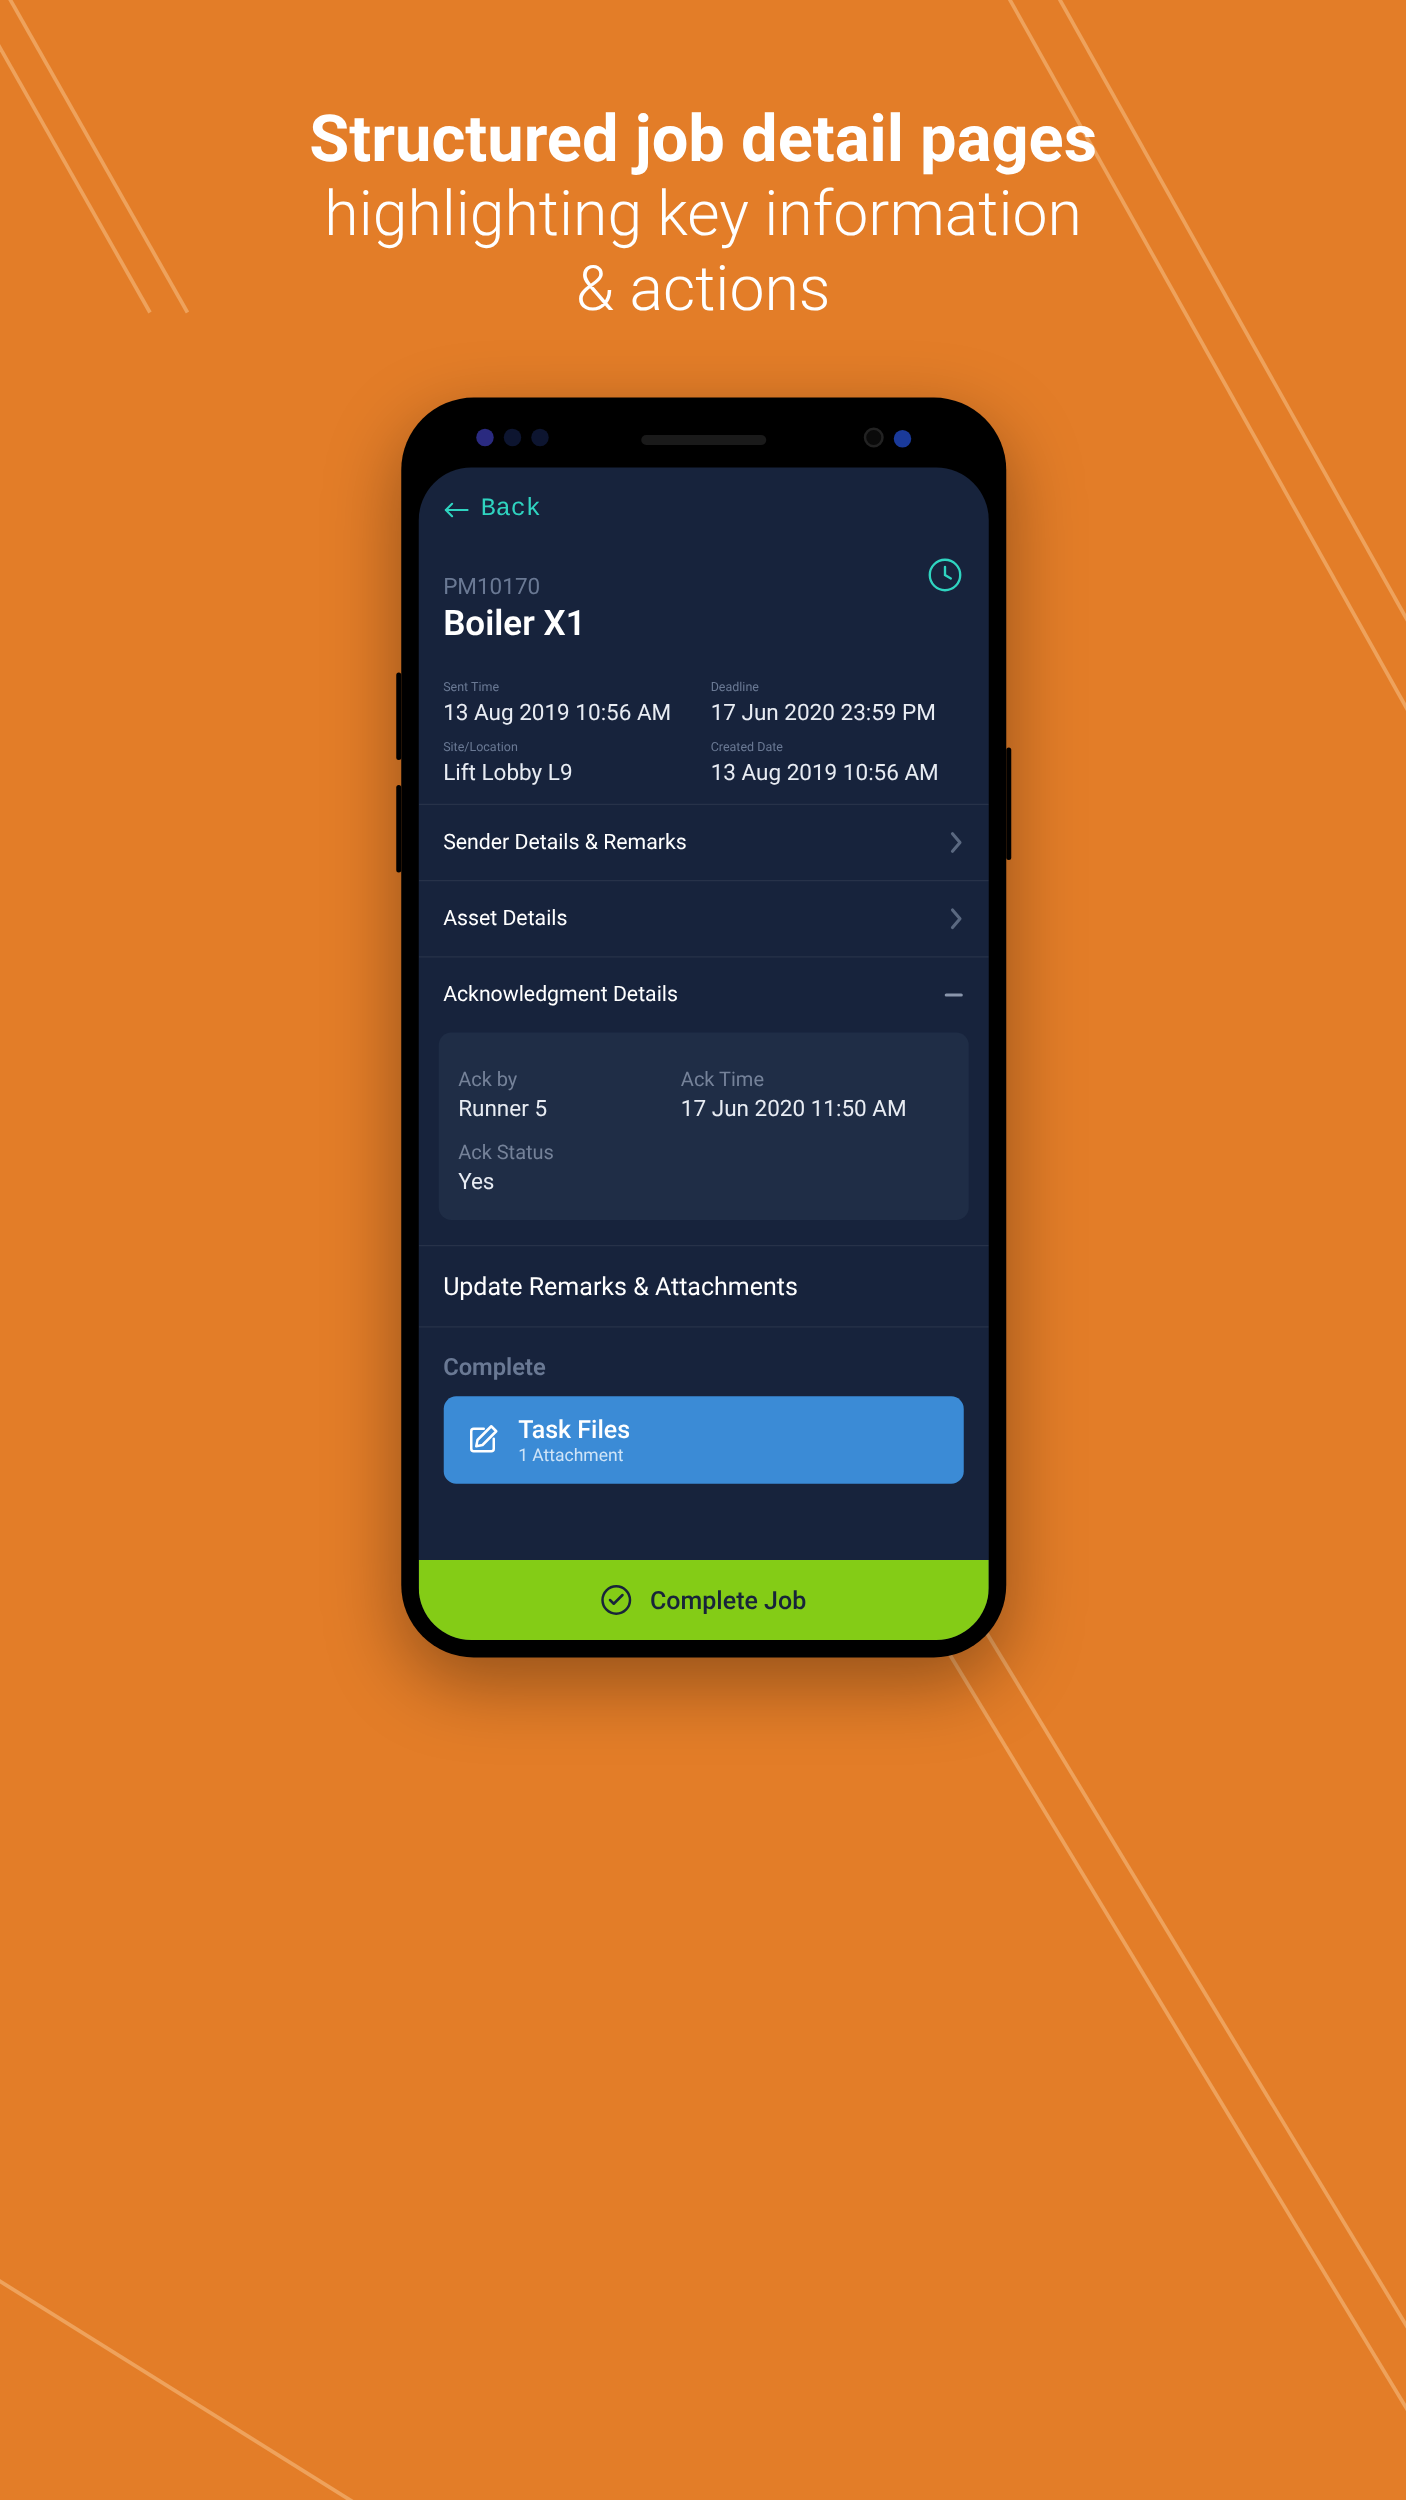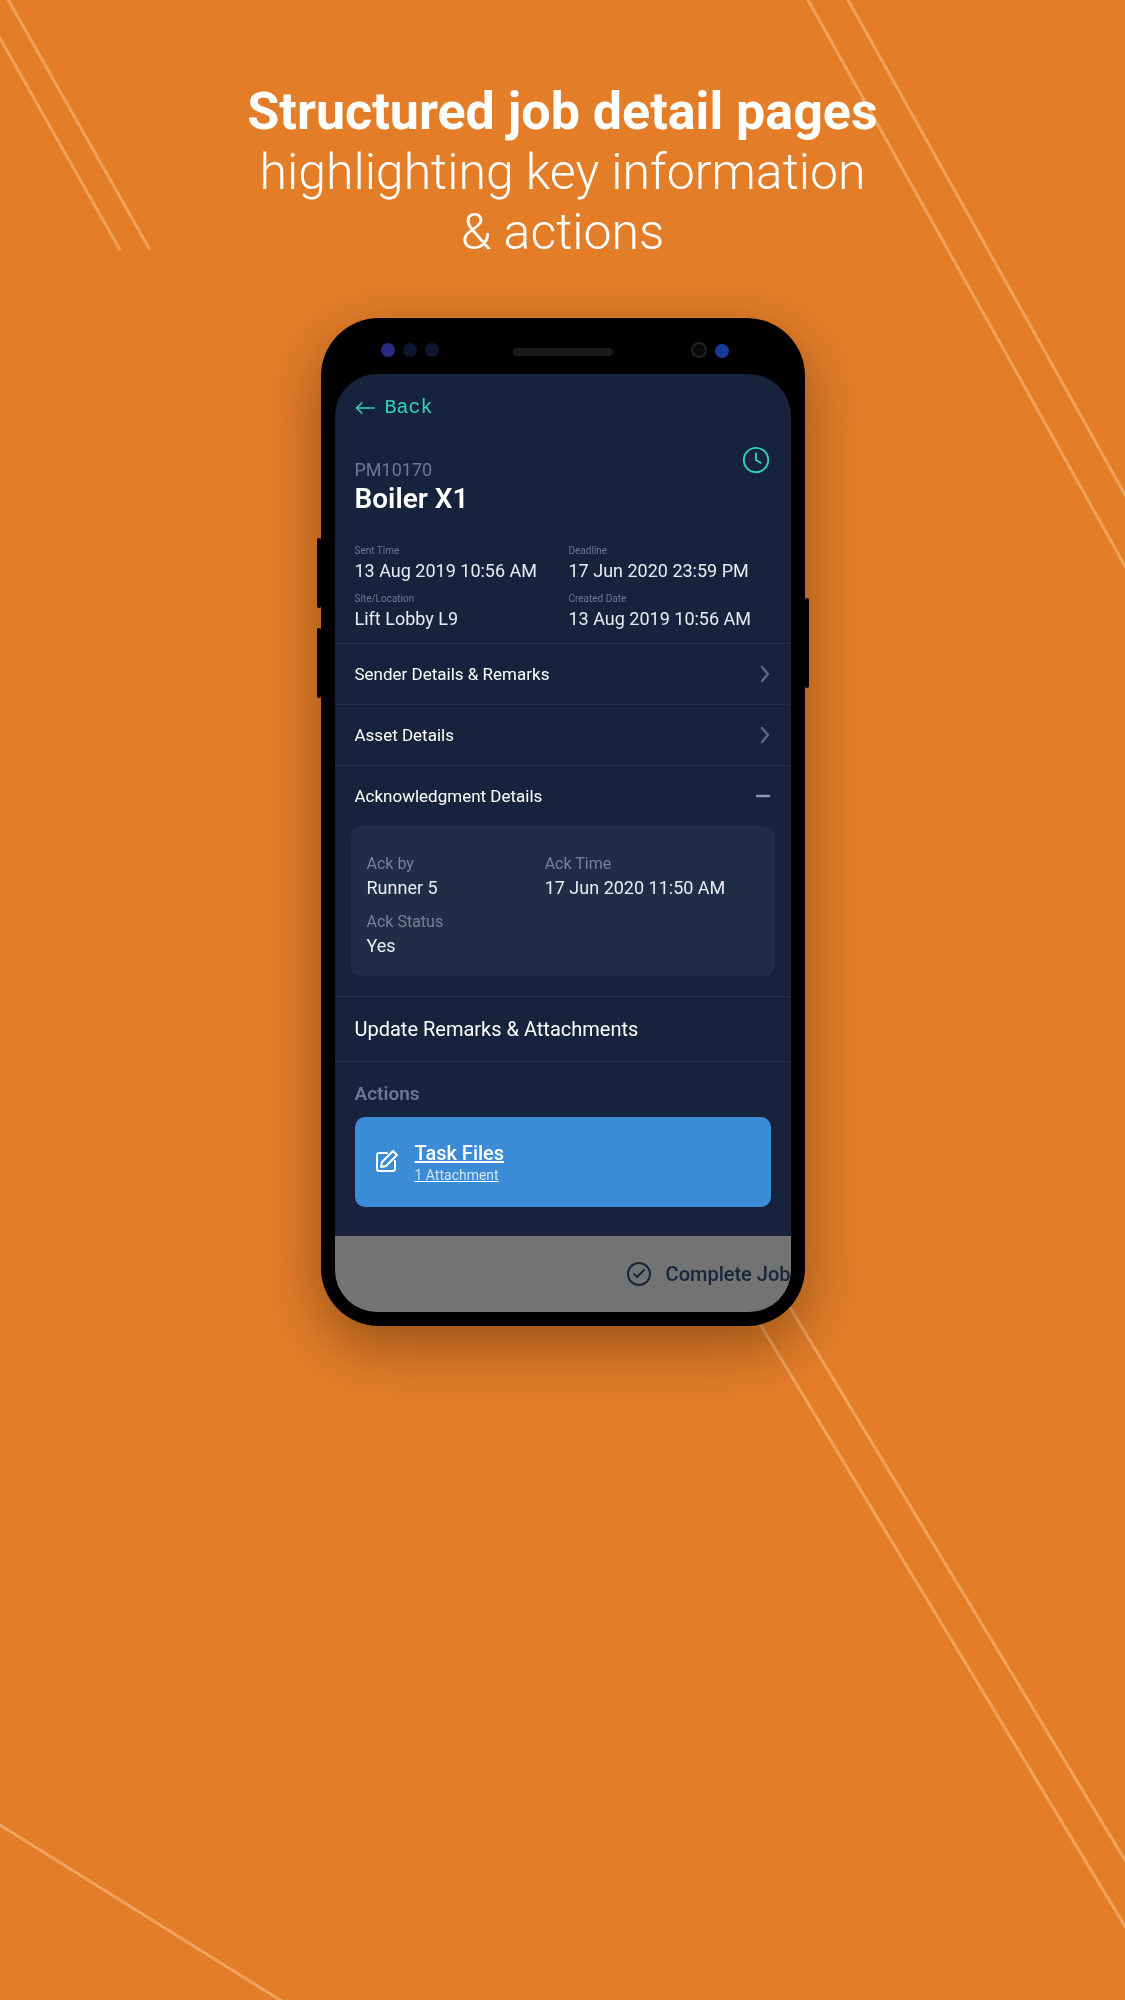--- a/index.html
+++ b/index.html
@@ -153,38 +153,37 @@
   .actions-label {
     padding: 20px 20px 12px 20px;
     color: #6a7994;
     font-size: 19px;
     font-weight: 600;
   }
   .task-files-btn {
     margin: 0 20px;
     background: #3b8bd6;
     border-radius: 10px;
-    padding: 24px 18px;
+    padding: 14px 18px;
     display: inline-flex;
     align-items: center;
     gap: 14px;
     cursor: pointer;
-    text-decoration: underline;
   }
   .task-files-btn .txt .t1 { font-size: 20px; color: #fff; font-weight: 500; }
   .task-files-btn .txt .t2 { font-size: 14px; color: #cfe4f7; margin-top: 2px; }
   .complete-bar {
     margin-top: auto;
-    background: #737373;
+    background: #84cc16;
     color: #18243a;
     display: flex;
     align-items: center;
-    justify-content: flex-end;
+    justify-content: center;
     gap: 14px;
-    height: 76px;
+    height: 64px;
     font-size: 20px;
     font-weight: 500;
     cursor: pointer;
   }
   .complete-bar svg { width: 26px; height: 26px; }
 </style>
 </head>
 <body>
 
 <svg class="bg-lines" viewBox="0 0 1125 2000" preserveAspectRatio="none">
@@ -271,21 +270,21 @@
       <div class="val">Runner 5</div>
       <div class="val">17 Jun 2020 11:50 AM</div>
       <div class="lbl" style="grid-column:1/3">Ack Status</div>
       <div class="val" style="grid-column:1/3">Yes</div>
     </div>
 
     <div class="update-row">
       <span>Update Remarks &amp; Attachments</span>
     </div>
 
-    <div class="actions-label">Actions</div>
+    <div class="actions-label">Complete</div>
 
     <div class="task-files-btn">
       <svg width="28" height="28" viewBox="0 0 28 28" fill="none" stroke="#fff" stroke-width="2" stroke-linecap="round" stroke-linejoin="round">
         <path d="M14 5 H6 a2 2 0 0 0 -2 2 v14 a2 2 0 0 0 2 2 h14 a2 2 0 0 0 2 -2 v-8"></path>
         <path d="M20 3 l4 4 L13 18 l-5 1 1-5 Z"></path>
       </svg>
       <div class="txt">
         <div class="t1">Task Files</div>
         <div class="t2">1 Attachment</div>
       </div>

